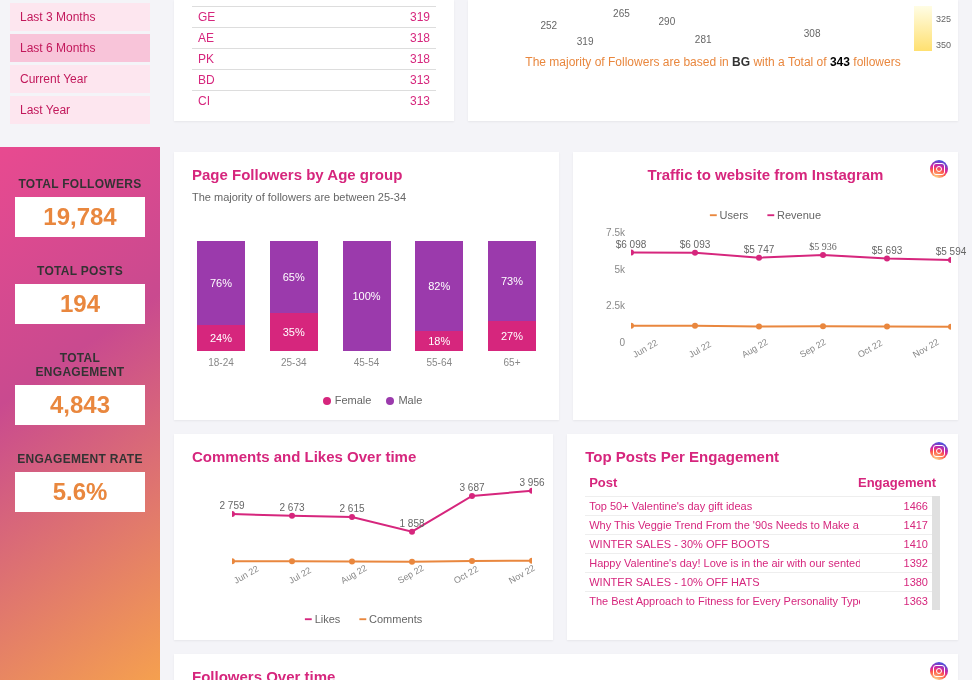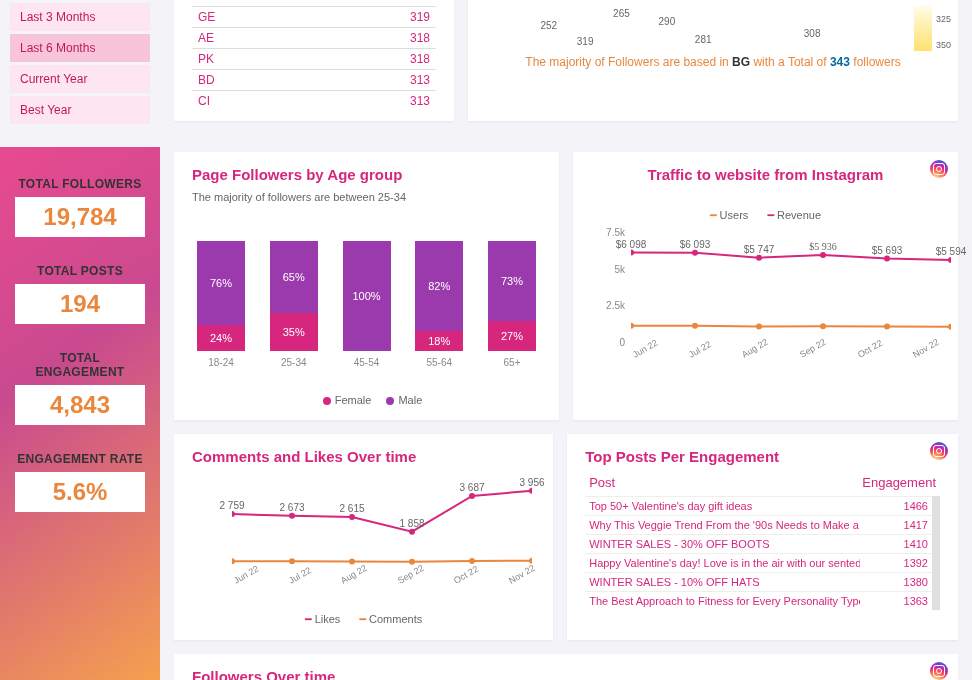--- a/index.html
+++ b/index.html
@@ -47,37 +47,37 @@
 .linechart{position:relative;height:125px}
 .linechart svg{position:absolute;left:40px;top:10px}
 .yaxis{position:absolute;left:0;top:0;height:120px;width:38px}
 .ylab{position:absolute;right:4px;font-size:10px;color:#888;transform:translateY(-50%)}
 .xaxis{display:flex;justify-content:space-between;padding:0 0 0 40px;margin-top:4px}
 .xlab{font-size:9px;color:#888;transform:rotate(-30deg);transform-origin:left top}
 .ptlab{position:absolute;font-size:10px;color:#666;transform:translate(-50%,-14px);white-space:nowrap}
 
 
 .post-table{margin-top:8px}
-.post-head{display:flex;justify-content:space-between;color:#d6267d;font-size:13px;font-weight:400;padding:2px 4px 6px}
+.post-head{display:flex;justify-content:space-between;color:#d6267d;font-size:13px;font-weight:700;padding:2px 4px 6px}
 .post-body{max-height:120px;overflow:hidden;position:relative;border-right:8px solid #e0e0e0}
 .post-row{display:flex;justify-content:space-between;font-size:11px;color:#d6267d;padding:3px 4px;border-top:1px solid #eee}
 
 
 .engage-chart{height:60px;position:relative;margin-top:10px}
 .zoom{position:absolute;right:10px;top:30px;font-size:14px;color:#888}
 </style>
 </head>
 <body>
 
 <div class="sidebar">
   <div class="filters">
     <button class="filter-btn">Last 3 Months</button>
     <button class="filter-btn active">Last 6 Months</button>
     <button class="filter-btn">Current Year</button>
-    <button class="filter-btn">Best Year</button>
+    <button class="filter-btn">Last Year</button>
   </div>
   <div class="stats">
     <div class="stat">
         <div class="stat-label">TOTAL FOLLOWERS</div>
         <div class="stat-value">19,784</div>
       </div>
     <div class="stat">
         <div class="stat-label">TOTAL POSTS</div>
         <div class="stat-value">194</div>
       </div>
@@ -124,21 +124,21 @@
         <span class="map-num" style="left:38%;top:10px">290</span>
         <span class="map-num" style="left:20%;top:30px">319</span>
         <span class="map-num" style="left:46%;top:28px">281</span>
         <span class="map-num" style="left:70%;top:22px">308</span>
         <div class="scale">
           <span class="scale-l" style="top:8px">325</span>
           <span class="scale-l" style="top:34px">350</span>
         </div>
       </div>
       <div class="map-caption">
-        <span>The majority of Followers are based in </span><b>BG</b><span> with a Total of  </span><b style="color:#0369a1">343</b><span> followers</span>
+        <span>The majority of Followers are based in </span><b>BG</b><span> with a Total of  </span><b style="color:#000000">343</b><span> followers</span>
       </div>
     </div>
   </div>
 
   <div class="row">
     <div class="panel">
       <div class="panel-title">Page Followers by Age group</div>
       <div class="sub">The majority of followers are between 25-34</div>
       <div class="age-wrap" id="age-wrap">
           <div class="age-col">

